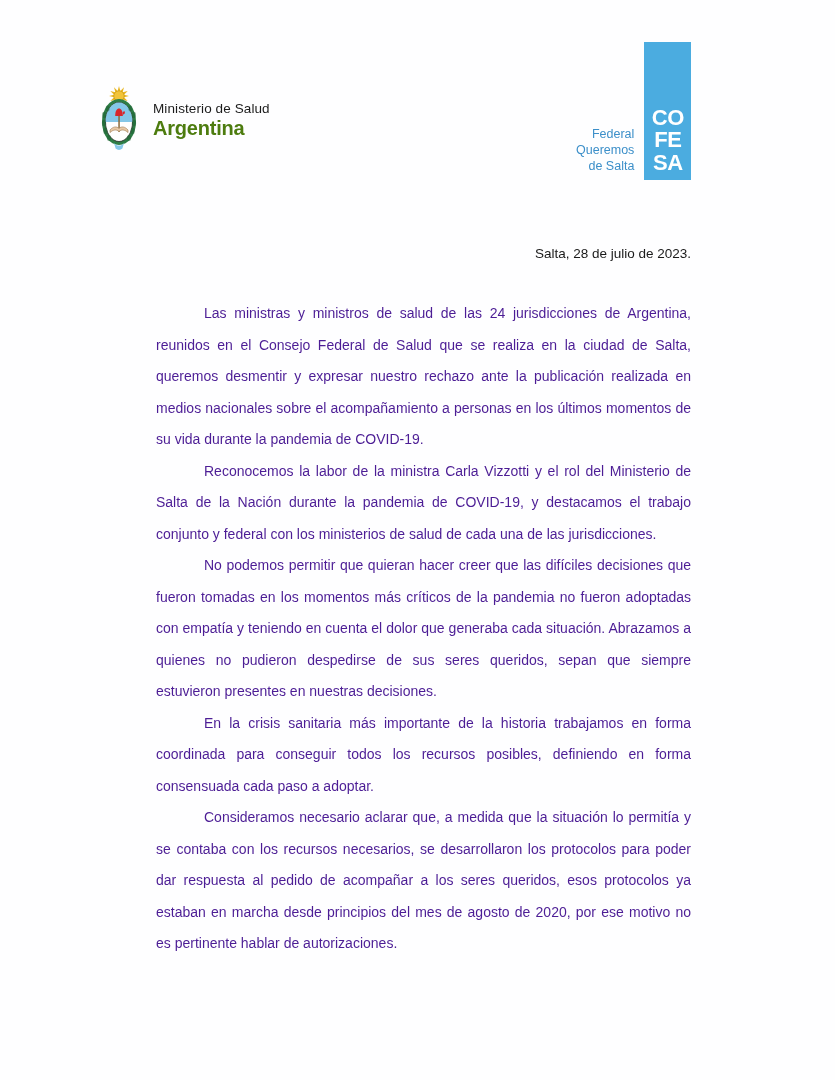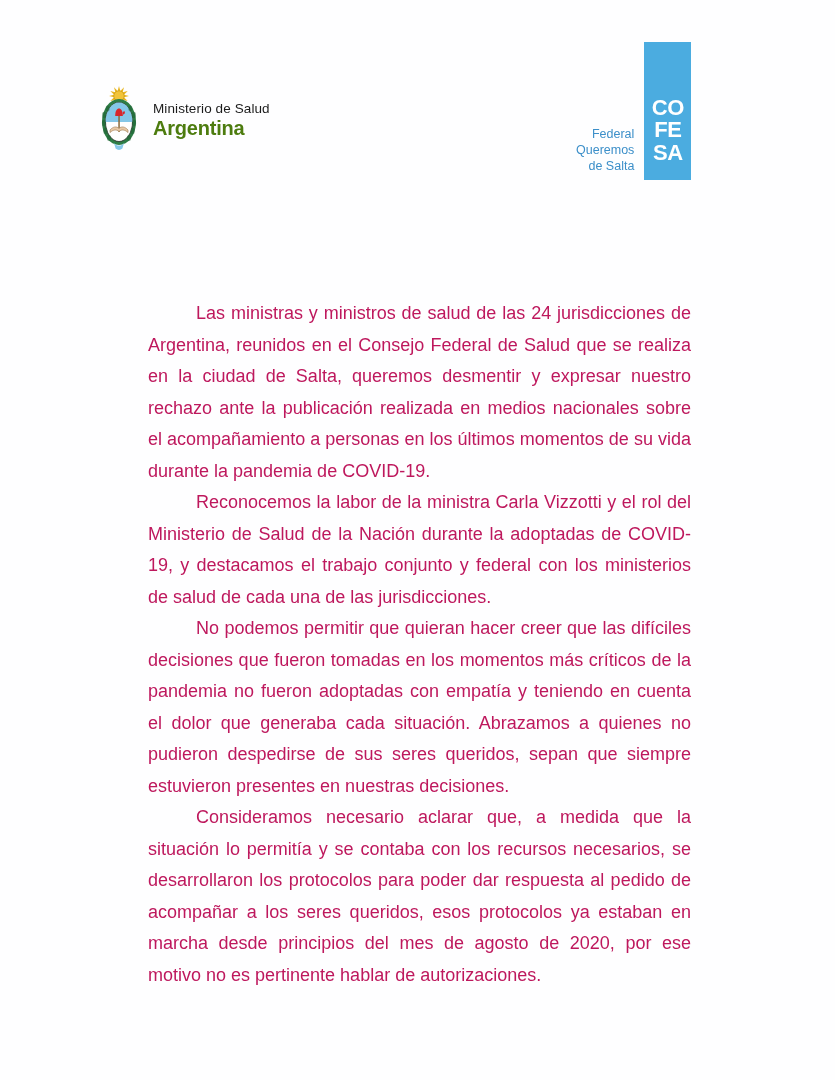--- a/index.html
+++ b/index.html
@@ -87,21 +87,21 @@
   }
   .cofesa-words div { white-space: nowrap; }
   .cofesa-bar {
     width: 47px;
     height: 138px;
     background: #4bace0;
     display: flex;
     flex-direction: column;
     justify-content: flex-end;
     align-items: center;
-    padding-bottom: 16px;
+    padding-bottom: 6px;
     box-sizing: border-box;
   }
   .cofesa-bar span {
     color: #ffffff;
     font-size: 22px;
     font-weight: 700;
     line-height: 1.02;
     letter-spacing: -0.4px;
     display: block;
   }
@@ -116,26 +116,26 @@
     font-size: 13.5px;
     color: #1a1a1a;
   }
   .letter-body {
     position: absolute;
     left: 145px;
     top: 298px;
     width: 546px;
   }
   .letter-body p {
-    margin: 0 0 0 3px;
-    font-size: 18px;
+    margin: 0 0 0 11px;
+    font-size: 14px;
     line-height: 31.5px;
     text-align: justify;
     text-indent: 48px;
-    color: #be185d;
+    color: #4c1d95;
     hyphens: none;
   }
 </style>
 </head>
 <body>
 
 <div class="page">
 
   <div class="letterhead">
 
@@ -204,21 +204,23 @@
       </div>
       <div class="cofesa-bar">
         <span>CO</span>
         <span>FE</span>
         <span>SA</span>
       </div>
     </div>
 
   </div>
 
+  <div class="dateline">Salta, 28 de julio de 2023.</div>
 
   <div class="letter-body">
     <p>Las ministras y ministros de salud de las 24 jurisdicciones de Argentina, reunidos en el Consejo Federal de Salud que se realiza en la ciudad de Salta, queremos desmentir y expresar nuestro rechazo ante la publicación realizada en medios nacionales sobre el acompañamiento a personas en los últimos momentos de su vida durante la pandemia de COVID-19.</p>
-    <p>Reconocemos la labor de la ministra Carla Vizzotti y el rol del Ministerio de Salud de la Nación durante la adoptadas de COVID-19, y destacamos el trabajo conjunto y federal con los ministerios de salud de cada una de las jurisdicciones.</p>
+    <p>Reconocemos la labor de la ministra Carla Vizzotti y el rol del Ministerio de Salta de la Nación durante la pandemia de COVID-19, y destacamos el trabajo conjunto y federal con los ministerios de salud de cada una de las jurisdicciones.</p>
     <p>No podemos permitir que quieran hacer creer que las difíciles decisiones que fueron tomadas en los momentos más críticos de la pandemia no fueron adoptadas con empatía y teniendo en cuenta el dolor que generaba cada situación. Abrazamos a quienes no pudieron despedirse de sus seres queridos, sepan que siempre estuvieron presentes en nuestras decisiones.</p>
+    <p>En la crisis sanitaria más importante de la historia trabajamos en forma coordinada para conseguir todos los recursos posibles, definiendo en forma consensuada cada paso a adoptar.</p>
     <p>Consideramos necesario aclarar que, a medida que la situación lo permitía y se contaba con los recursos necesarios, se desarrollaron los protocolos para poder dar respuesta al pedido de acompañar a los seres queridos, esos protocolos ya estaban en marcha desde principios del mes de agosto de 2020, por ese motivo no es pertinente hablar de autorizaciones.</p>
   </div>
 
 </div>
 
 </body></html>

